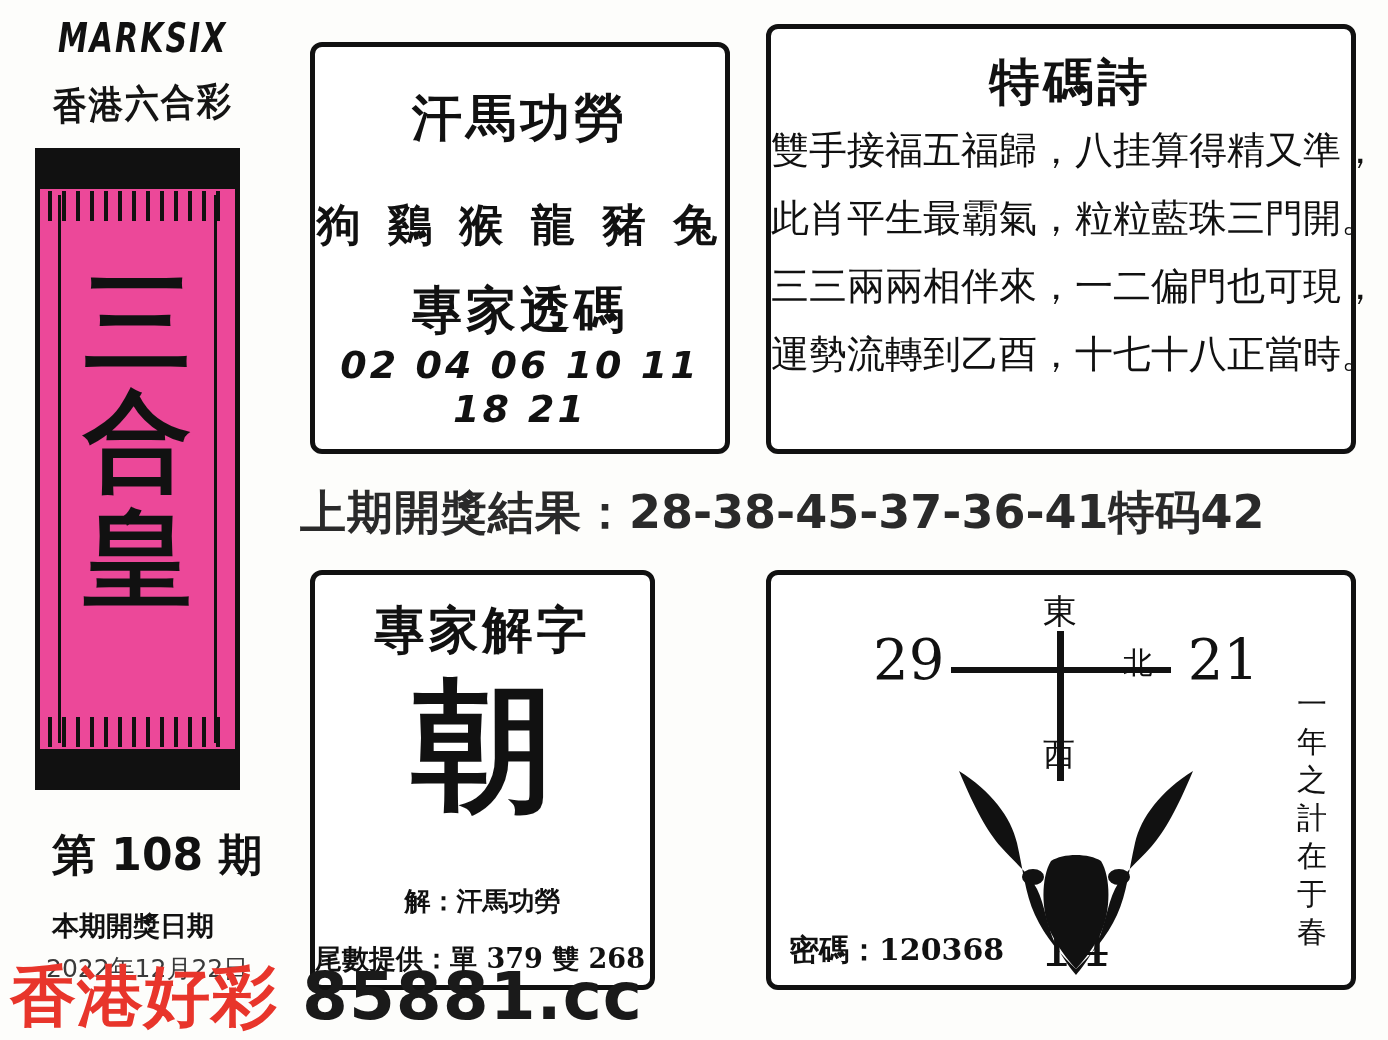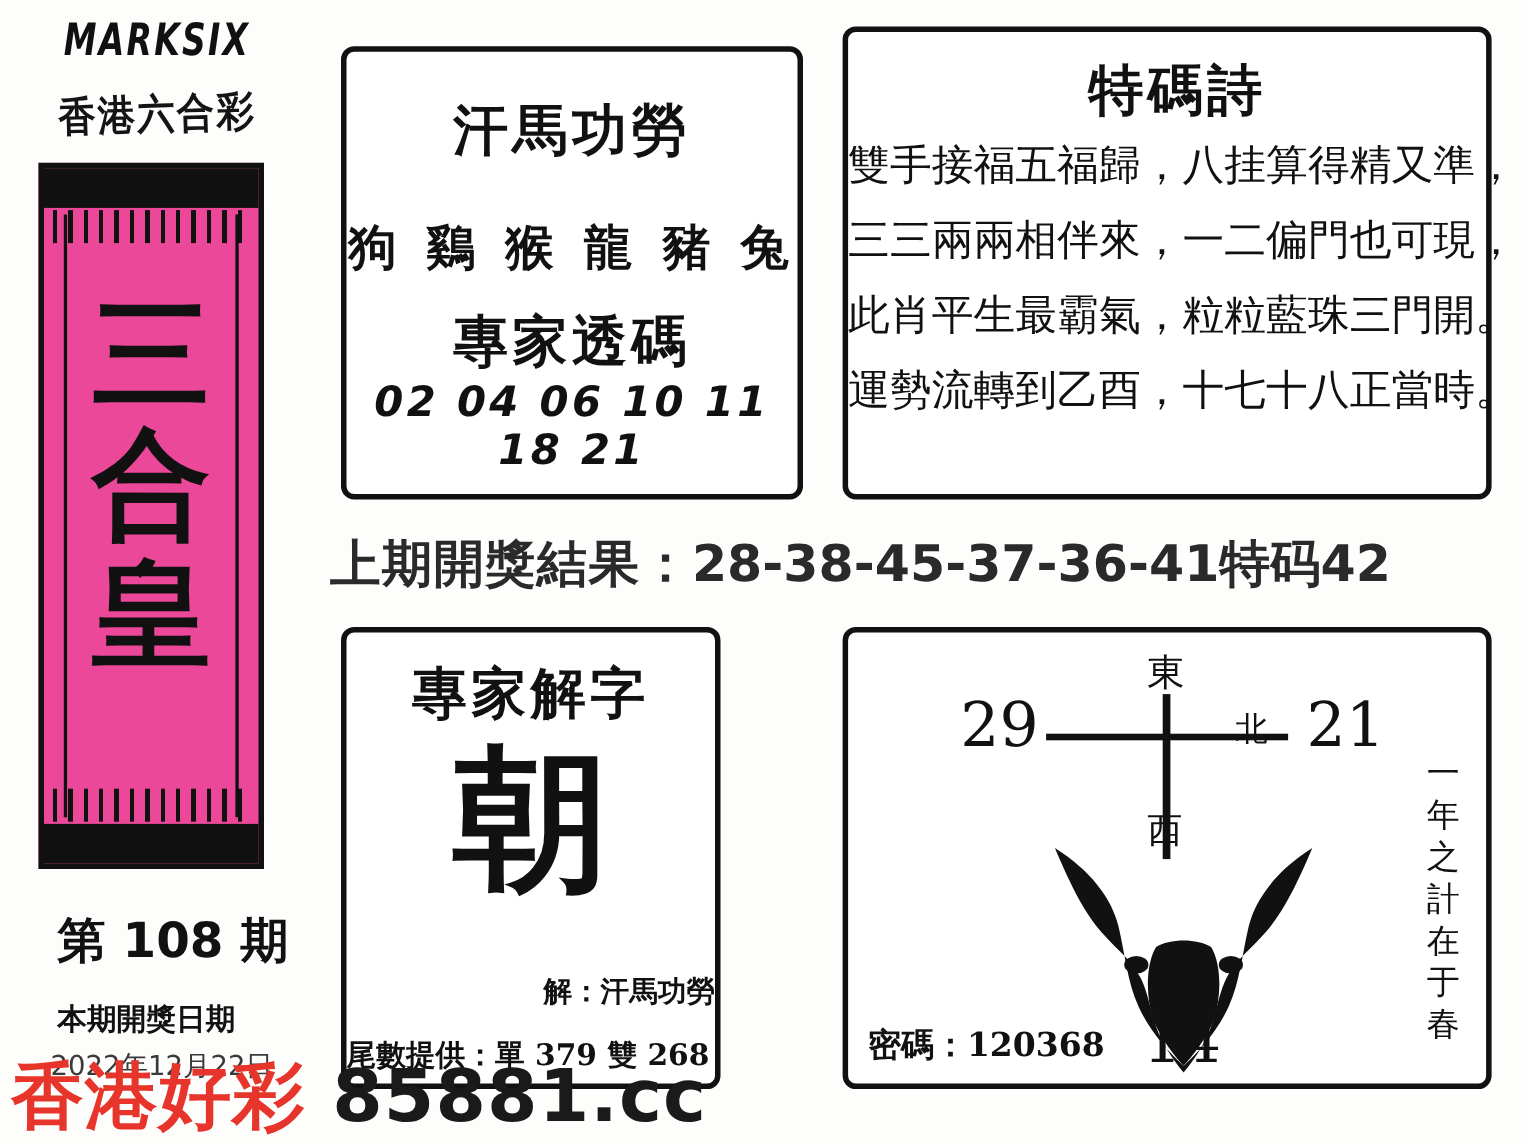--- a/index.html
+++ b/index.html
@@ -259,21 +259,21 @@
     font-family: "DejaVu Serif", serif;
     font-weight: bold;
     font-size: 140px;
     line-height: 150px;
     color: #111;
   }
   #char-explain {
     position: absolute;
     left: 0; right: 0;
     bottom: 66px;
-    text-align: right;
+    text-align: center;
     font-family: "DejaVu Serif", serif;
     font-weight: bold;
     font-size: 26px;
     color: #111;
   }
   #char-tail {
     position: absolute;
     left: 0; right: 0;
     bottom: 8px;
     text-align: left;
@@ -428,22 +428,22 @@
   <div class="panel" id="box-expert">
     <div id="expert-title">汗馬功勞</div>
     <div id="expert-zodiacs">狗 鷄 猴 龍 豬 兔</div>
     <div id="expert-code-title">專家透碼</div>
     <div id="expert-numbers">02 04 06 10 11 18 21</div>
   </div>
 
   <div class="panel" id="box-poem">
     <div id="poem-title">特碼詩</div>
     <div class="poem-line">雙手接福五福歸，八挂算得精又準，</div>
+    <div class="poem-line">此肖平生最霸氣，粒粒藍珠三門開。</div>
     <div class="poem-line">三三兩兩相伴來，一二偏門也可現，</div>
-    <div class="poem-line">此肖平生最霸氣，粒粒藍珠三門開。</div>
     <div class="poem-line">運勢流轉到乙酉，十七十八正當時。</div>
   </div>
 
   <div id="last-result">
     <span class="label">上期開獎結果：</span><span class="nums">28-38-45-37-36-41特码42</span>
   </div>
 
   <div class="panel" id="box-char">
     <div id="char-title">專家解字</div>
     <div id="char-big">朝</div>

